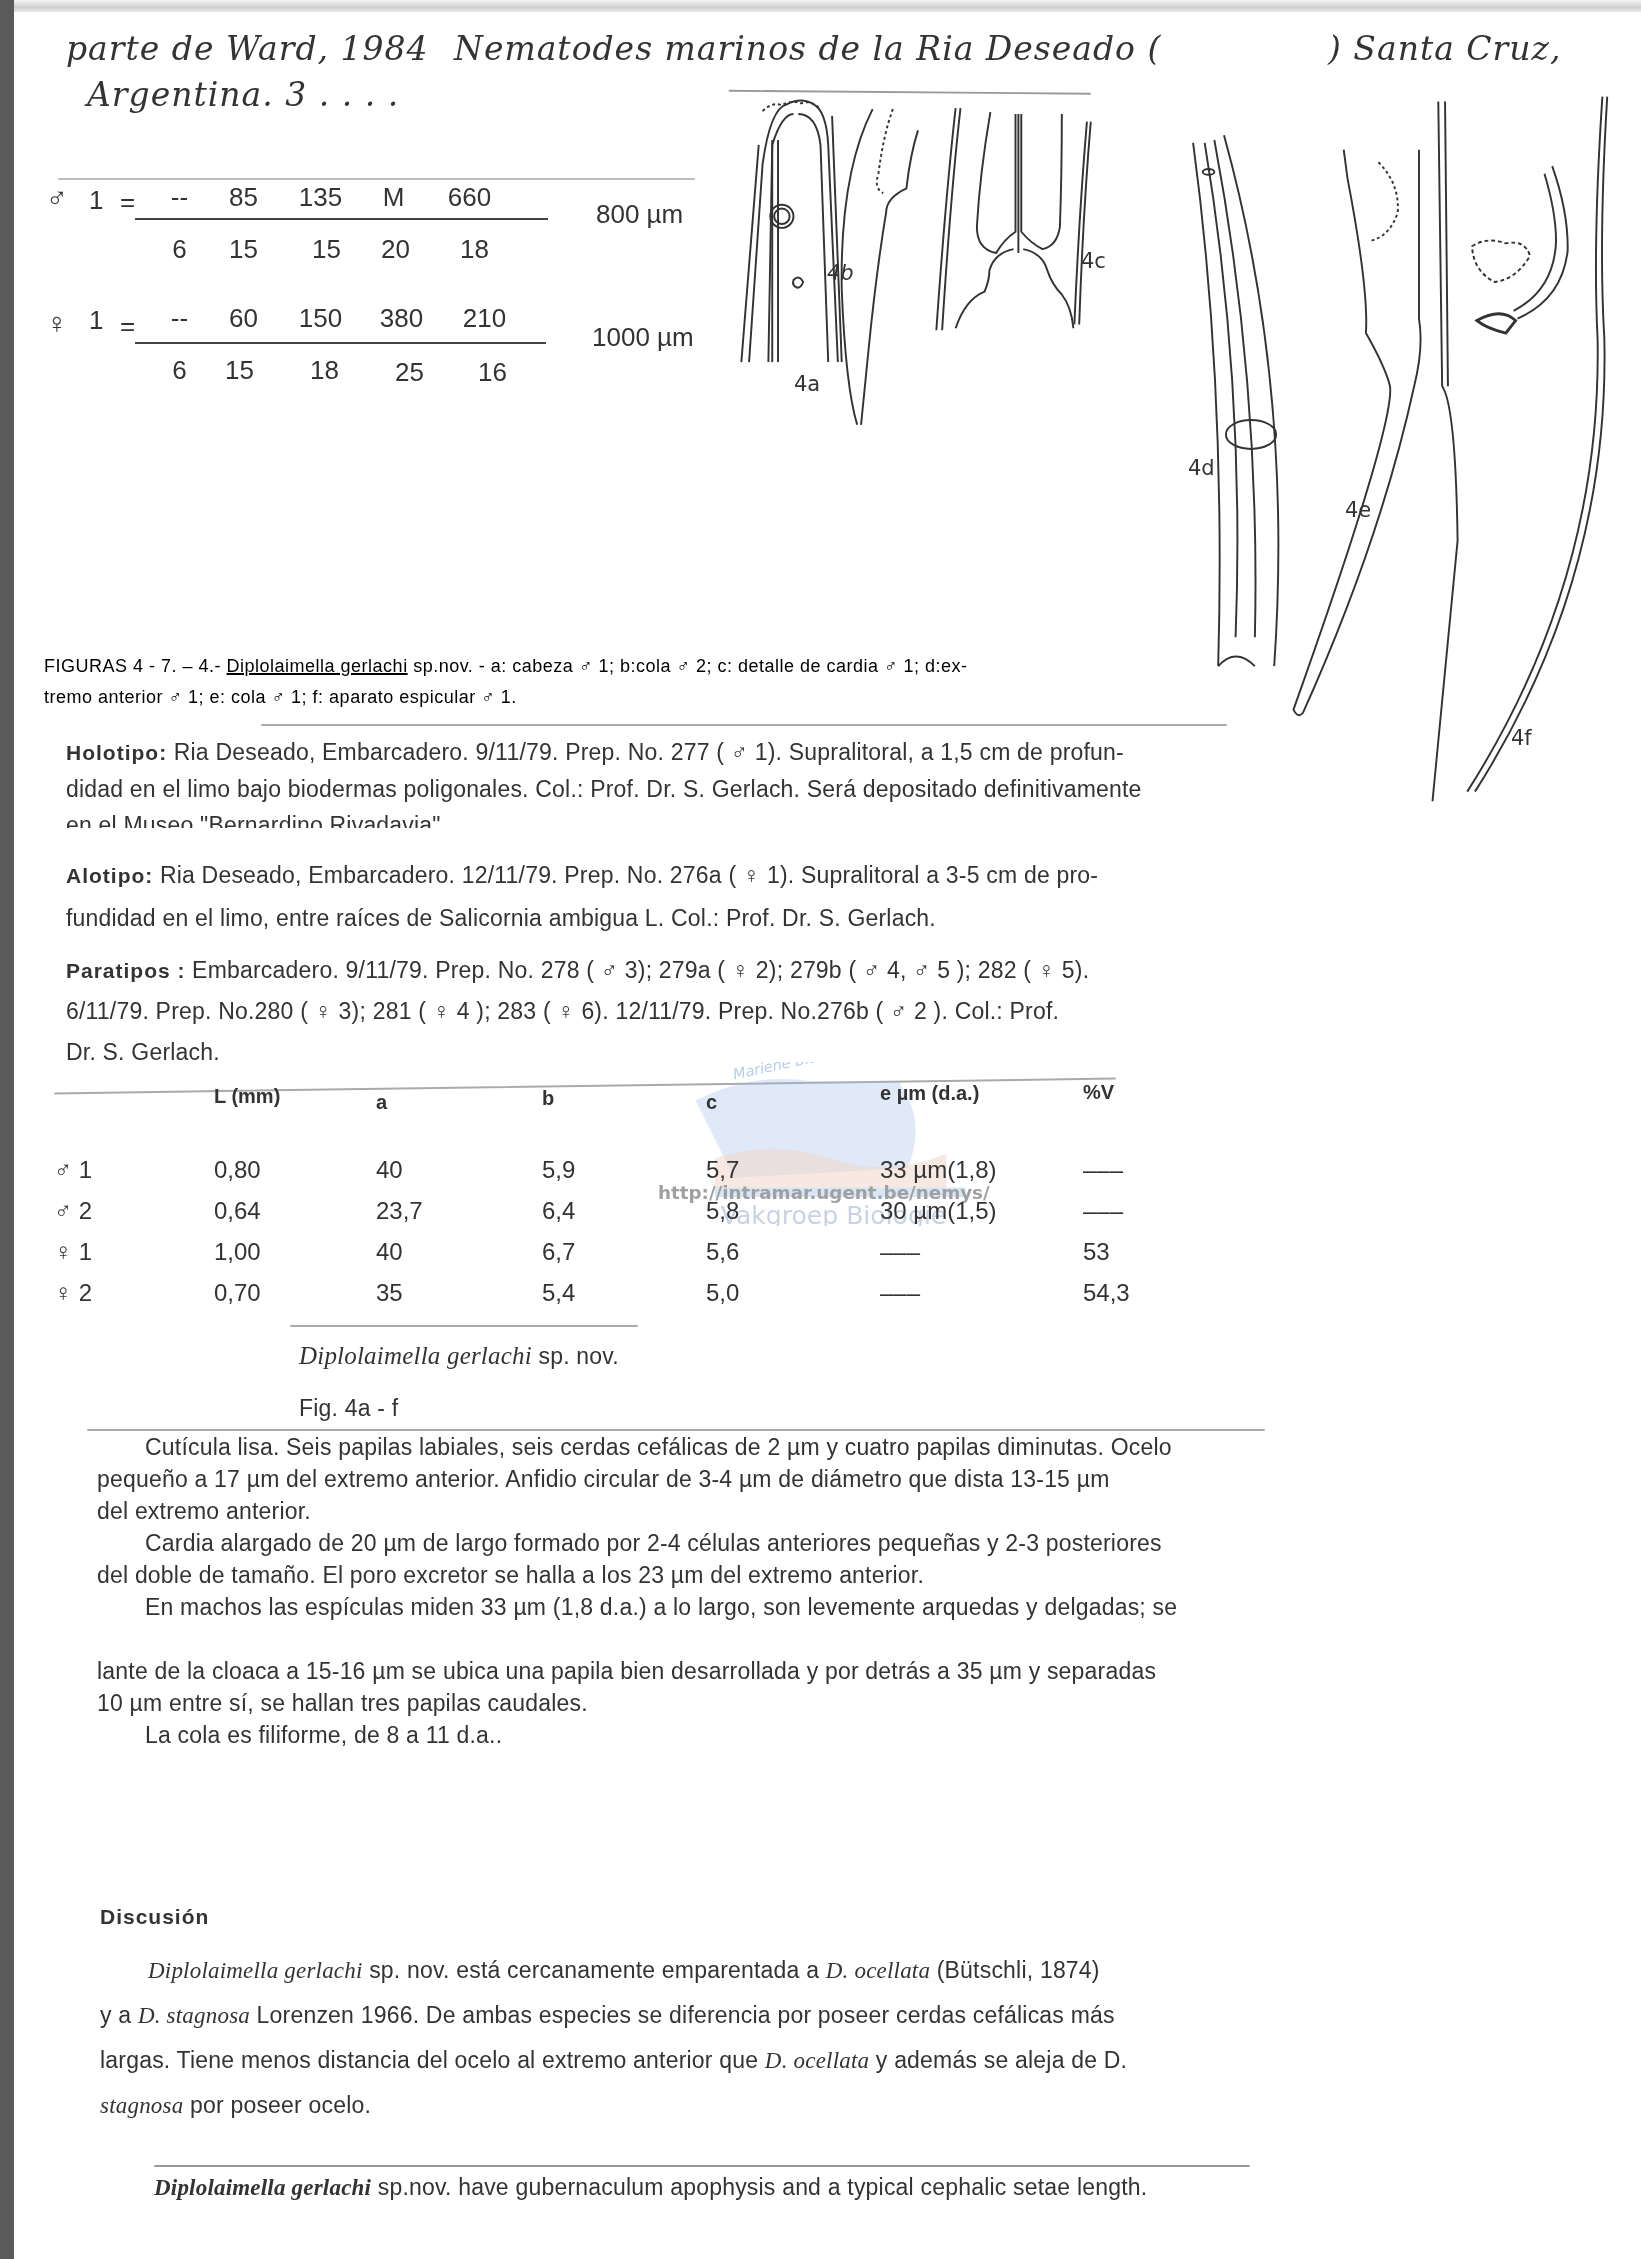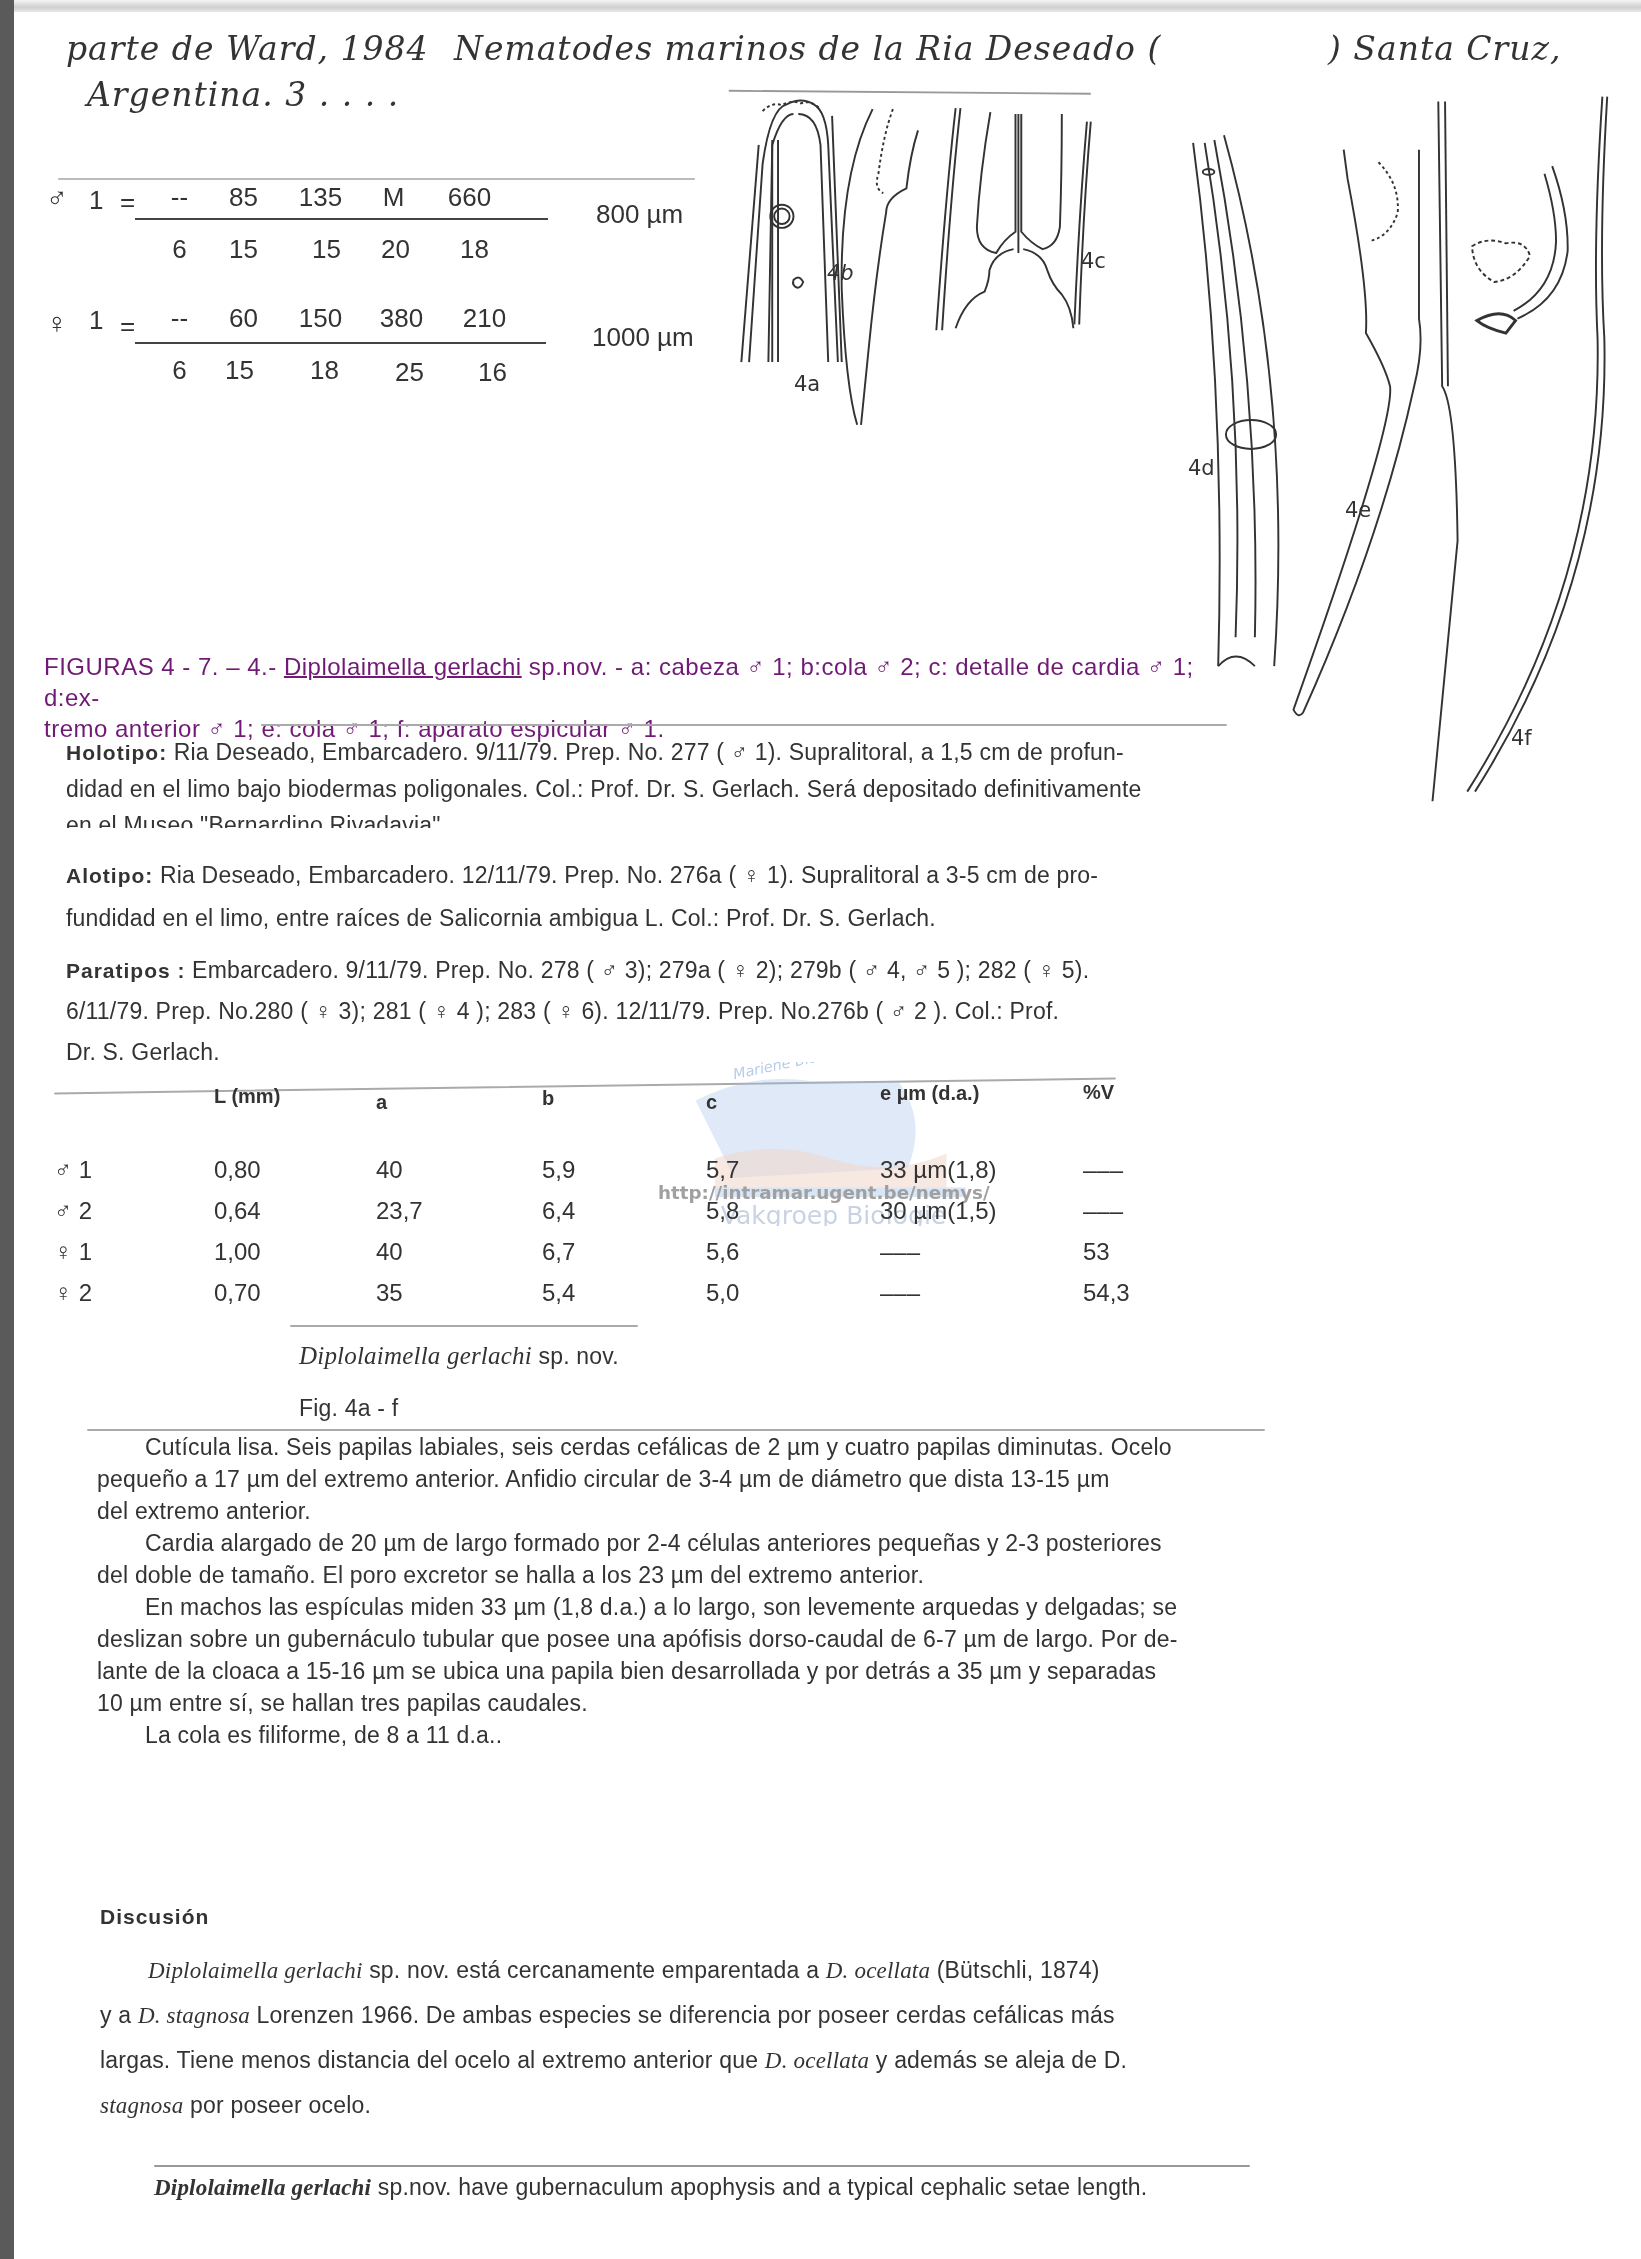--- a/index.html
+++ b/index.html
@@ -14,21 +14,21 @@
   .sep { position: absolute; height: 1.9px; background: #999; border-radius: 1.9px; }
 
   .formula { position: absolute; font-family: "Liberation Sans", sans-serif; font-size: 26px; color: #333; }
   .formula .sym { position: absolute; }
   .formula .num { position: absolute; text-align: center; width: 77px; }
   .formula .bar { position: absolute; height: 1.9px; background: #444; }
   .formula .unit { position: absolute; white-space: nowrap; }
 
   .fig-label { position: absolute; font-family: "DejaVu Sans", sans-serif; font-size: 21px; color: #333; }
 
-  .caption { position: absolute; font-family: "Liberation Sans", sans-serif; font-size: 24px; color: #701a75; letter-spacing: 0.5px; }
+  .caption { position: absolute; font-family: "Liberation Sans", sans-serif; font-size: 18px; color: #000000; letter-spacing: 0.5px; }
   .caption .u { text-decoration: underline; text-decoration-thickness: 1.9px; }
 
   .para { position: absolute; font-family: "Liberation Sans", sans-serif; font-size: 23px; color: #333; line-height: 36px; letter-spacing: 0.2px; }
   .para b { font-weight: bold; letter-spacing: 1px; font-size: 21px; }
   .para .ind { display: inline-block; width: 48px; }
   .it { font-family: "Liberation Serif", serif; font-style: italic; }
 
   table.meas { position: absolute; left: 54px; top: 1081px; border-collapse: collapse; font-family: "Liberation Sans", sans-serif; font-size: 24px; color: #333; }
   table.meas td, table.meas th { height: 41px; padding: 0; text-align: left; font-weight: normal; }
   table.meas th { height: 68px; vertical-align: top; font-size: 20px; font-weight: bold; }
@@ -250,21 +250,21 @@
 
 <div class="sep" style="left:87px;top:1429px;width:1178px;background:#aaa;"></div>
 
 <div class="para" style="left:97px;top:1431px;width:1183px;line-height:32px;">
   <span class="ind"></span><span>Cutícula lisa. Seis papilas labiales, seis cerdas cefálicas de  2  µm y cuatro papilas diminutas. Ocelo</span><br>
   <span>pequeño a 17  µm del extremo anterior. Anfidio circular de 3-4  µm  de diámetro que dista  13-15  µm</span><br>
   <span>del extremo anterior.</span><br>
   <span class="ind"></span><span>Cardia alargado de 20  µm de largo formado por 2-4 células anteriores pequeñas y 2-3 posteriores</span><br>
   <span>del doble de tamaño. El poro excretor se halla a los 23  µm del extremo anterior.</span><br>
   <span class="ind"></span><span>En machos las espículas miden  33  µm (1,8 d.a.) a lo largo, son  levemente arquedas y delgadas; se</span><br>
-  <span>deslizan sobre un gubernáculo tubular que posee una apófisis dorso-caudal de 6-7  µm de largo. Por de-</span><br>
+  <br>
   <span>lante de la cloaca a 15-16  µm se ubica una papila bien desarrollada y por detrás a 35  µm y separadas</span><br>
   <span>10  µm entre sí, se hallan tres papilas caudales.</span><br>
   <span class="ind"></span><span>La cola es filiforme, de  8 a 11  d.a..</span>
 </div>
 
 <div class="para" style="left:100px;top:1898px;">
   <b>Discusión</b>
 </div>
 <div class="para" style="left:100px;top:1948px;width:1183px;line-height:44px;">
   <span class="ind"></span><span class="it">Diplolaimella   gerlachi</span><span>   sp. nov. está cercanamente emparentada a  </span><span class="it">D. ocellata</span><span>  (Bütschli, 1874)</span><br>

